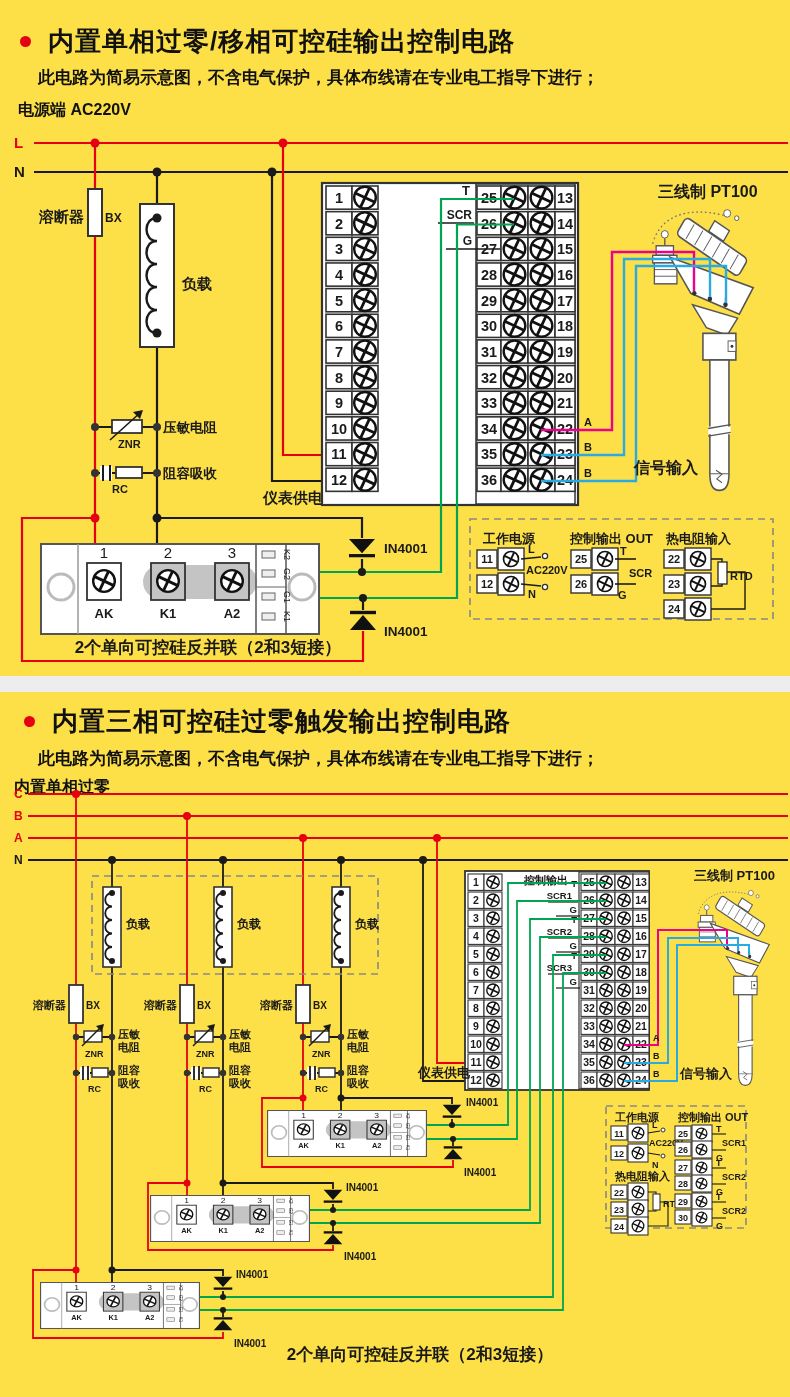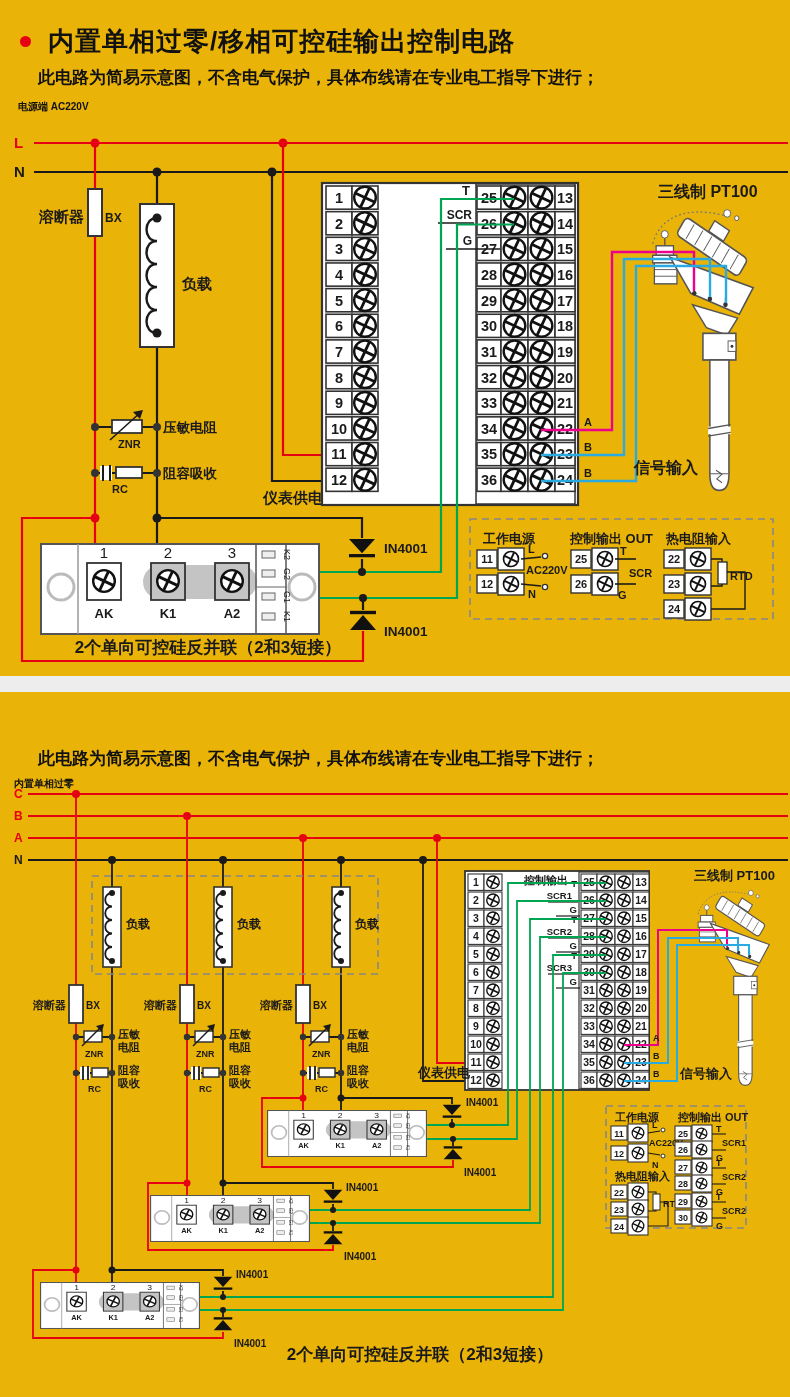--- a/index.html
+++ b/index.html
@@ -1,22 +1,22 @@
 <!DOCTYPE html>
 <html><head>
 <meta charset="utf-8">
 <style>
   html,body{margin:0;padding:0;background:#fff;}
-  .page{position:relative;width:790px;height:1397px;background:#eab308;overflow:hidden;
+  .page{position:relative;width:790px;height:1397px;background:#fde047;overflow:hidden;
         font-family:"Liberation Sans","DejaVu Sans",sans-serif;color:#111;}
   .sec-header{position:absolute;display:flex;align-items:center;}
   .bullet{width:11px;height:11px;border-radius:50%;background:#e50012;margin-right:17px;flex:0 0 auto;}
   .sec-title{font-size:26px;font-weight:bold;letter-spacing:1px;white-space:nowrap;}
   .subtitle{position:absolute;font-size:17px;font-weight:bold;white-space:nowrap;}
-  .power-label{position:absolute;font-size:10px;font-weight:bold;}
+  .power-label{position:absolute;font-size:16px;font-weight:bold;}
   .divider{position:absolute;left:0;width:790px;height:16px;background:#ededed;}
   svg{position:absolute;left:0;}
   svg text{fill:#1a1a1a;}
   .b{font-weight:bold;}
   .red-t{fill:#e50012;}
   .wire{fill:none;stroke:#1a1a1a;}
   .wredL{stroke:#e50012;stroke-width:2.2;fill:none;}
   .wred{stroke:#e50012;fill:none;}
   .wgrn{stroke:#00a551;fill:none;}
   .wpnk{stroke:#ec008c;fill:none;}
@@ -425,20 +425,24 @@
       <polyline points="711,559 722,559 722,562" class="wire" stroke-width="1.4"></polyline>
       <rect x="718" y="562" width="9" height="22" class="box" stroke-width="1.4"></rect>
       <polyline points="722,584 722,586 711,586" class="wire" stroke-width="1.4"></polyline>
       <polyline points="711,609 745,609 745,572 727,572" class="wire" stroke-width="1.4"></polyline>
       <text x="730" y="580" font-size="11" class="b">RTD</text>
     </g>
   </svg>
 
   <div class="divider" style="top:676px;"></div>
 
+  <div class="sec-header" style="top:704px;left:24px;">
+    <span class="bullet"></span>
+    <span class="sec-title">内置三相可控硅过零触发输出控制电路</span>
+  </div>
   <div class="subtitle" style="top:747px;left:38px;">此电路为简易示意图，不含电气保护，具体布线请在专业电工指导下进行；</div>
   <div class="power-label" style="top:777px;left:14px;">内置单相过零</div>
 
   <svg id="svg2" viewBox="0 785 790 612" width="790" height="612" style="top:785px">
 
     <g>
       <line x1="28" y1="794" x2="788" y2="794" class="wred" stroke-width="1.8"></line>
       <line x1="28" y1="816" x2="788" y2="816" class="wred" stroke-width="1.8"></line>
       <line x1="28" y1="838" x2="788" y2="838" class="wred" stroke-width="1.8"></line>
       <line x1="28" y1="860" x2="788" y2="860" class="wire" stroke-width="1.8"></line>

